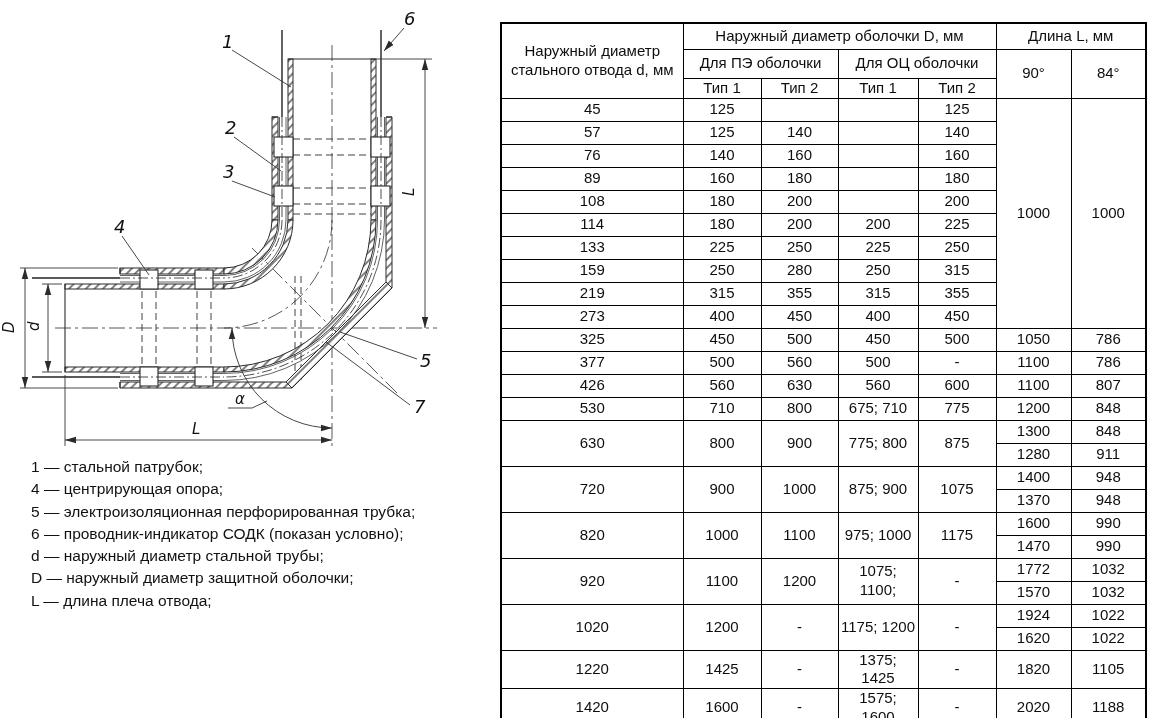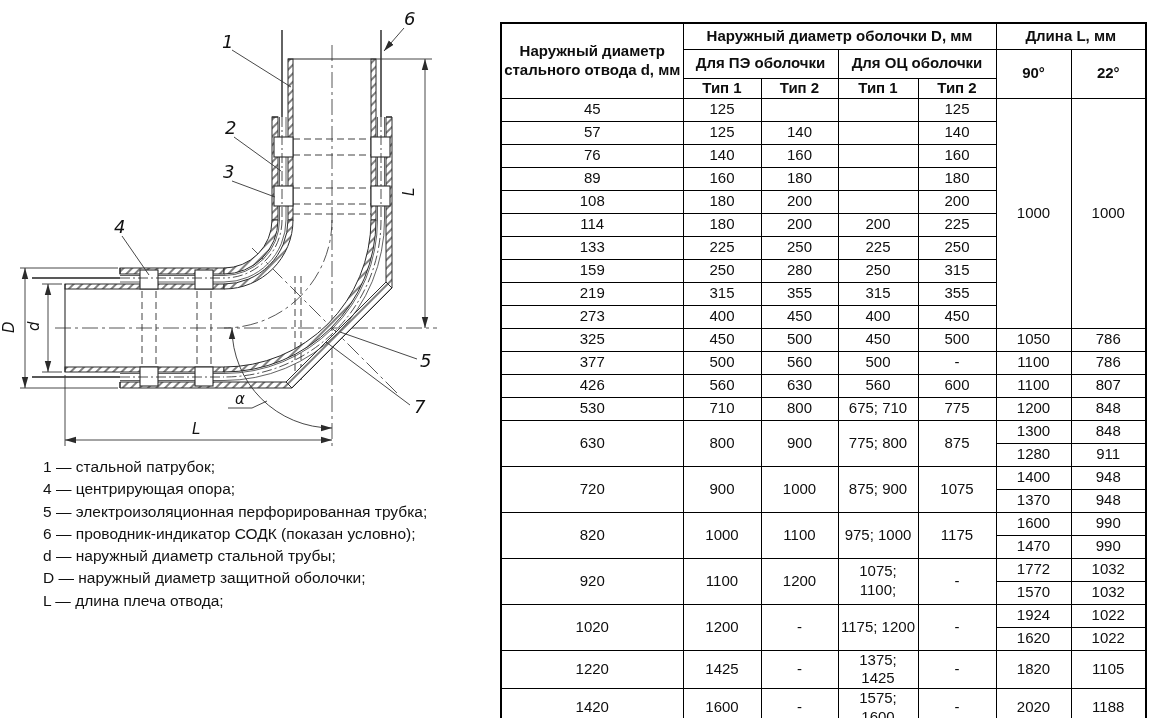--- a/index.html
+++ b/index.html
@@ -2,35 +2,35 @@
 <html><head>
 <meta charset="utf-8">
 <style>
   html,body{margin:0;padding:0;}
   body{
     width:1164px;height:718px;background:#ffffff;position:relative;
     font-family:"Liberation Sans", sans-serif;color:#1a1a1a;overflow:hidden;
   }
   .diagram-pane{position:absolute;left:0;top:0;width:500px;height:718px;}
   .drawing{position:absolute;left:0;top:0;}
-  .legend{position:absolute;left:43px;top:456px;font-size:15.5px;line-height:22.3px;color:#111;}
+  .legend{position:absolute;left:31px;top:456px;font-size:15.5px;line-height:22.3px;color:#111;}
   .legend-line{white-space:nowrap;}
 
   .table-pane{position:absolute;left:500px;top:22px;}
   table.spec{
     border-collapse:collapse;table-layout:fixed;
     border:2px solid #000;
     font-size:15px;color:#0e0e0e;
   }
   table.spec td{
     border:1px solid #000;text-align:center;vertical-align:middle;
     padding:0 2px;white-space:pre-line;line-height:1.25;
     overflow:hidden;
   }
-  td.hdr{font-weight:bold;font-size:15px;}
+  td.hdr{font-weight:normal;font-size:15px;}
   tr.hrow1{height:26px;}
   tr.hrow2{height:29px;}
   tr.hrow3{height:20px;}
   tbody tr{height:23px;}
 </style>
 </head>
 <body>
 
 <div class="diagram-pane">
   <svg class="drawing" width="500" height="460" viewBox="0 0 500 460">
@@ -206,21 +206,21 @@
       <tr class="hrow1">
         <td class="hdr" rowspan="3">Наружный диаметр
 стального отвода d, мм</td>
         <td class="hdr" colspan="4">Наружный диаметр оболочки D, мм</td>
         <td class="hdr" colspan="2">Длина L, мм</td>
       </tr>
       <tr class="hrow2">
         <td class="hdr" colspan="2">Для ПЭ оболочки</td>
         <td class="hdr" colspan="2">Для ОЦ оболочки</td>
         <td class="hdr" rowspan="2">90°</td>
-        <td class="hdr" rowspan="2">22°</td>
+        <td class="hdr" rowspan="2">84°</td>
       </tr>
       <tr class="hrow3">
         <td class="hdr">Тип 1</td>
         <td class="hdr">Тип 2</td>
         <td class="hdr">Тип 1</td>
         <td class="hdr">Тип 2</td>
       </tr>
     </thead>
     <tbody>
         <tr>

